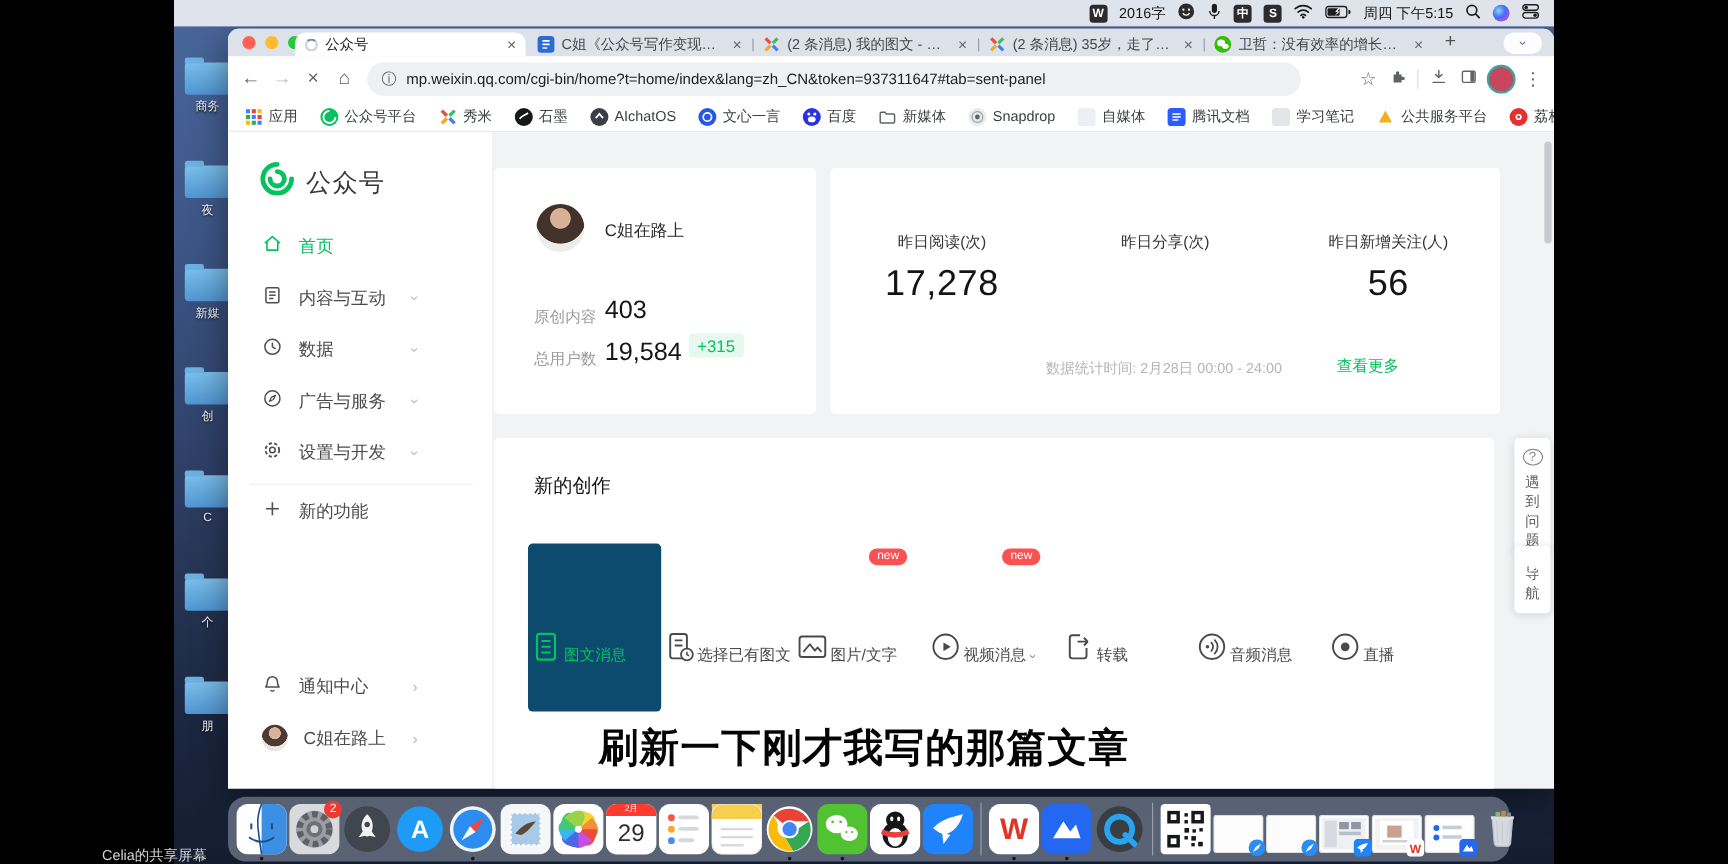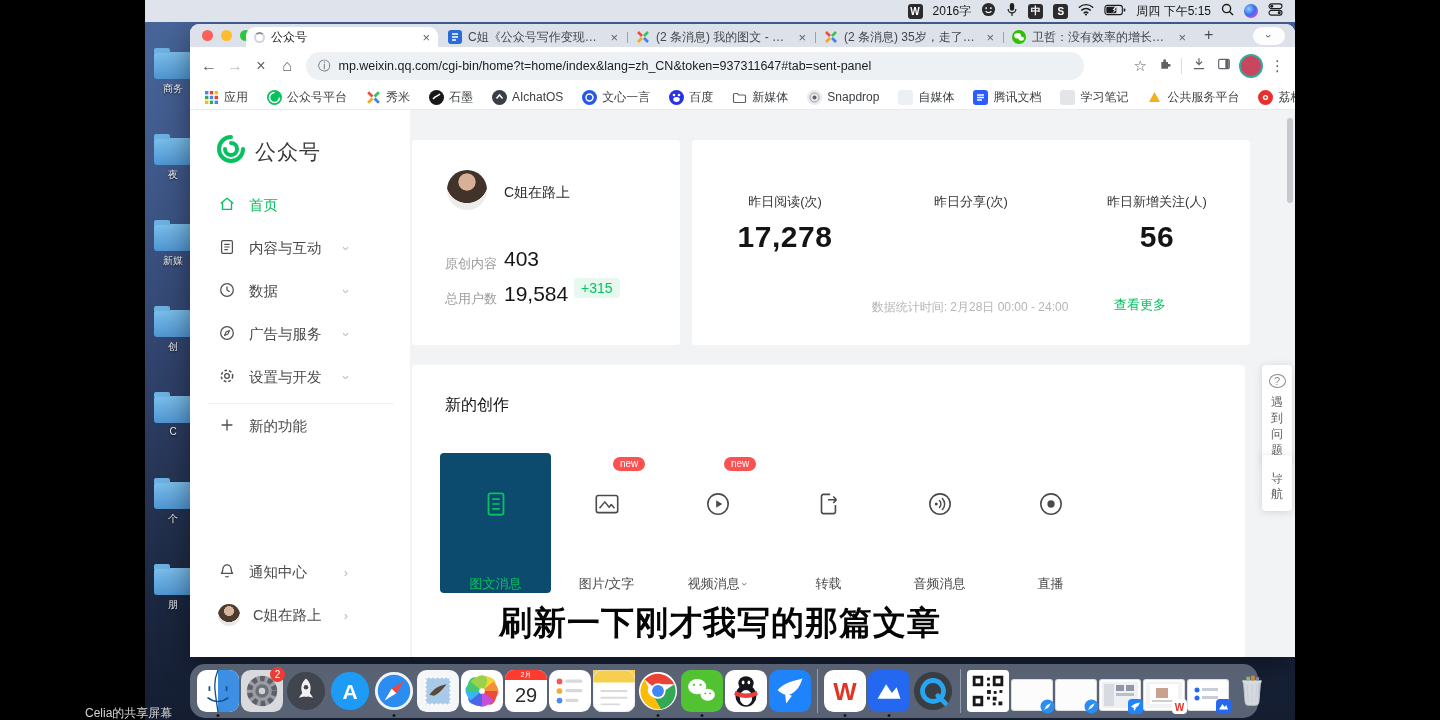--- a/index.html
+++ b/index.html
@@ -74,26 +74,26 @@
   .pc-name{position:absolute;left:92px;top:44px;font-size:14px;color:#2b2b2b;}
   .pc-avatar{position:absolute;left:35px;top:30px;width:40px;height:40px;border-radius:50%;
     background:radial-gradient(circle at 50% 30%,#d8b097 24%,#41322a 26% 60%,#ececea 62%);}
   .pc-lbl{position:absolute;left:33px;font-size:13px;color:#9b9b9b;}
   .pc-val{position:absolute;left:92px;font-size:21px;font-weight:500;color:#161616;}
   .delta{position:absolute;left:162px;top:138px;background:#e7f8ee;color:#07c160;font-size:14px;
     padding:2px 7px;border-radius:3px;}
   .stats-row{display:flex;padding-top:53px;}
   .stat{width:33.33%;text-align:center;}
   .stat .l{font-size:13px;color:#353535;}
-  .stat .v{font-size:30px;font-weight:700;color:#141414;margin-top:9px;letter-spacing:.5px;}
+  .stat .v{font-size:30px;font-weight:400;color:#141414;margin-top:9px;letter-spacing:.5px;}
   .timenote{position:absolute;left:58px;top:159px;width:440px;text-align:center;font-size:12px;color:#b5b5b5;}
   .morelink{position:absolute;left:402px;top:156px;width:92px;text-align:center;font-size:13px;color:#07c160;}
   .cr-title{position:absolute;left:33px;top:30px;font-size:16px;font-weight:500;color:#141414;}
   .cr-row{position:absolute;left:28px;top:88px;height:140px;display:flex;}
-  .cr-item{width:111px;position:relative;display:flex;flex-direction:column;align-items:center;padding-top:36px;justify-content:space-between;}
+  .cr-item{width:111px;position:relative;display:flex;flex-direction:row;align-items:center;padding-top:36px;}
   .cr-item .lb{margin-top:10px;font-size:13px;color:#4a4a4a;white-space:nowrap;}
   .cr-item.on{background:#0c4a6e;border-radius:4px;}
   .cr-item.on .lb{color:#07c160;}
   .badge-new{position:absolute;left:62px;top:4px;background:#fa5151;color:#fff;font-size:10px;
     padding:1px 7px 2px;border-radius:8px;}
   .floatbox{position:absolute;width:30px;background:#fff;border-radius:4px;box-shadow:0 1px 8px rgba(0,0,0,.13);
     display:flex;flex-direction:column;align-items:center;gap:6px;padding:9px 0;}
   .vtext{width:14px;word-break:break-all;line-height:16px;font-size:12px;color:#5c5c5c;text-align:center;}
   .qmark{width:17px;height:17px;border-radius:50%;border:1.5px solid #8a8a8a;color:#8a8a8a;font-size:11px;
     display:flex;align-items:center;justify-content:center;}
@@ -464,20 +464,29 @@
         <div class="cr-title">新的创作</div>
         <div class="cr-row">
           <div class="cr-item on">
             <span><svg width="30" height="30" viewBox="0 0 28 28">
                     <rect x="7" y="4" width="14" height="20" rx="2" stroke="#07c160" stroke-width="1.7" fill="none"></rect>
                     <path d="M10.5 9.5h7M10.5 14h7M10.5 18.5h7" stroke="#07c160" stroke-width="1.6"></path>
                   </svg></span>
             <span class="lb">图文消息</span>
           </div>
           <div class="cr-item">
+            <span><svg width="30" height="30" viewBox="0 0 28 28">
+                    <rect x="7" y="4" width="13" height="19" rx="2" stroke="#4a4a4a" stroke-width="1.5" fill="none"></rect>
+                    <path d="M10.5 9h6M10.5 13h6" stroke="#4a4a4a" stroke-width="1.4"></path>
+                    <circle cx="20" cy="20" r="4.6" fill="#fff" stroke="#4a4a4a" stroke-width="1.4"></circle>
+                    <path d="M20 17.8V20l1.6 1" stroke="#4a4a4a" stroke-width="1.2" fill="none"></path>
+                  </svg></span>
+            <span class="lb">选择已有图文</span>
+          </div>
+          <div class="cr-item">
             <span class="badge-new">new</span>
             <span><svg width="30" height="30" viewBox="0 0 28 28">
                     <rect x="4" y="6" width="20" height="16" rx="2" stroke="#4a4a4a" stroke-width="1.5" fill="none"></rect>
                     <path d="M7 18l5-6 4 5 2-2.5 3 3.5" stroke="#4a4a4a" stroke-width="1.4" fill="none" stroke-linejoin="round"></path>
                   </svg></span>
             <span class="lb">图片/文字</span>
           </div>
           <div class="cr-item">
             <span class="badge-new">new</span>
             <span><svg width="30" height="30" viewBox="0 0 28 28">

